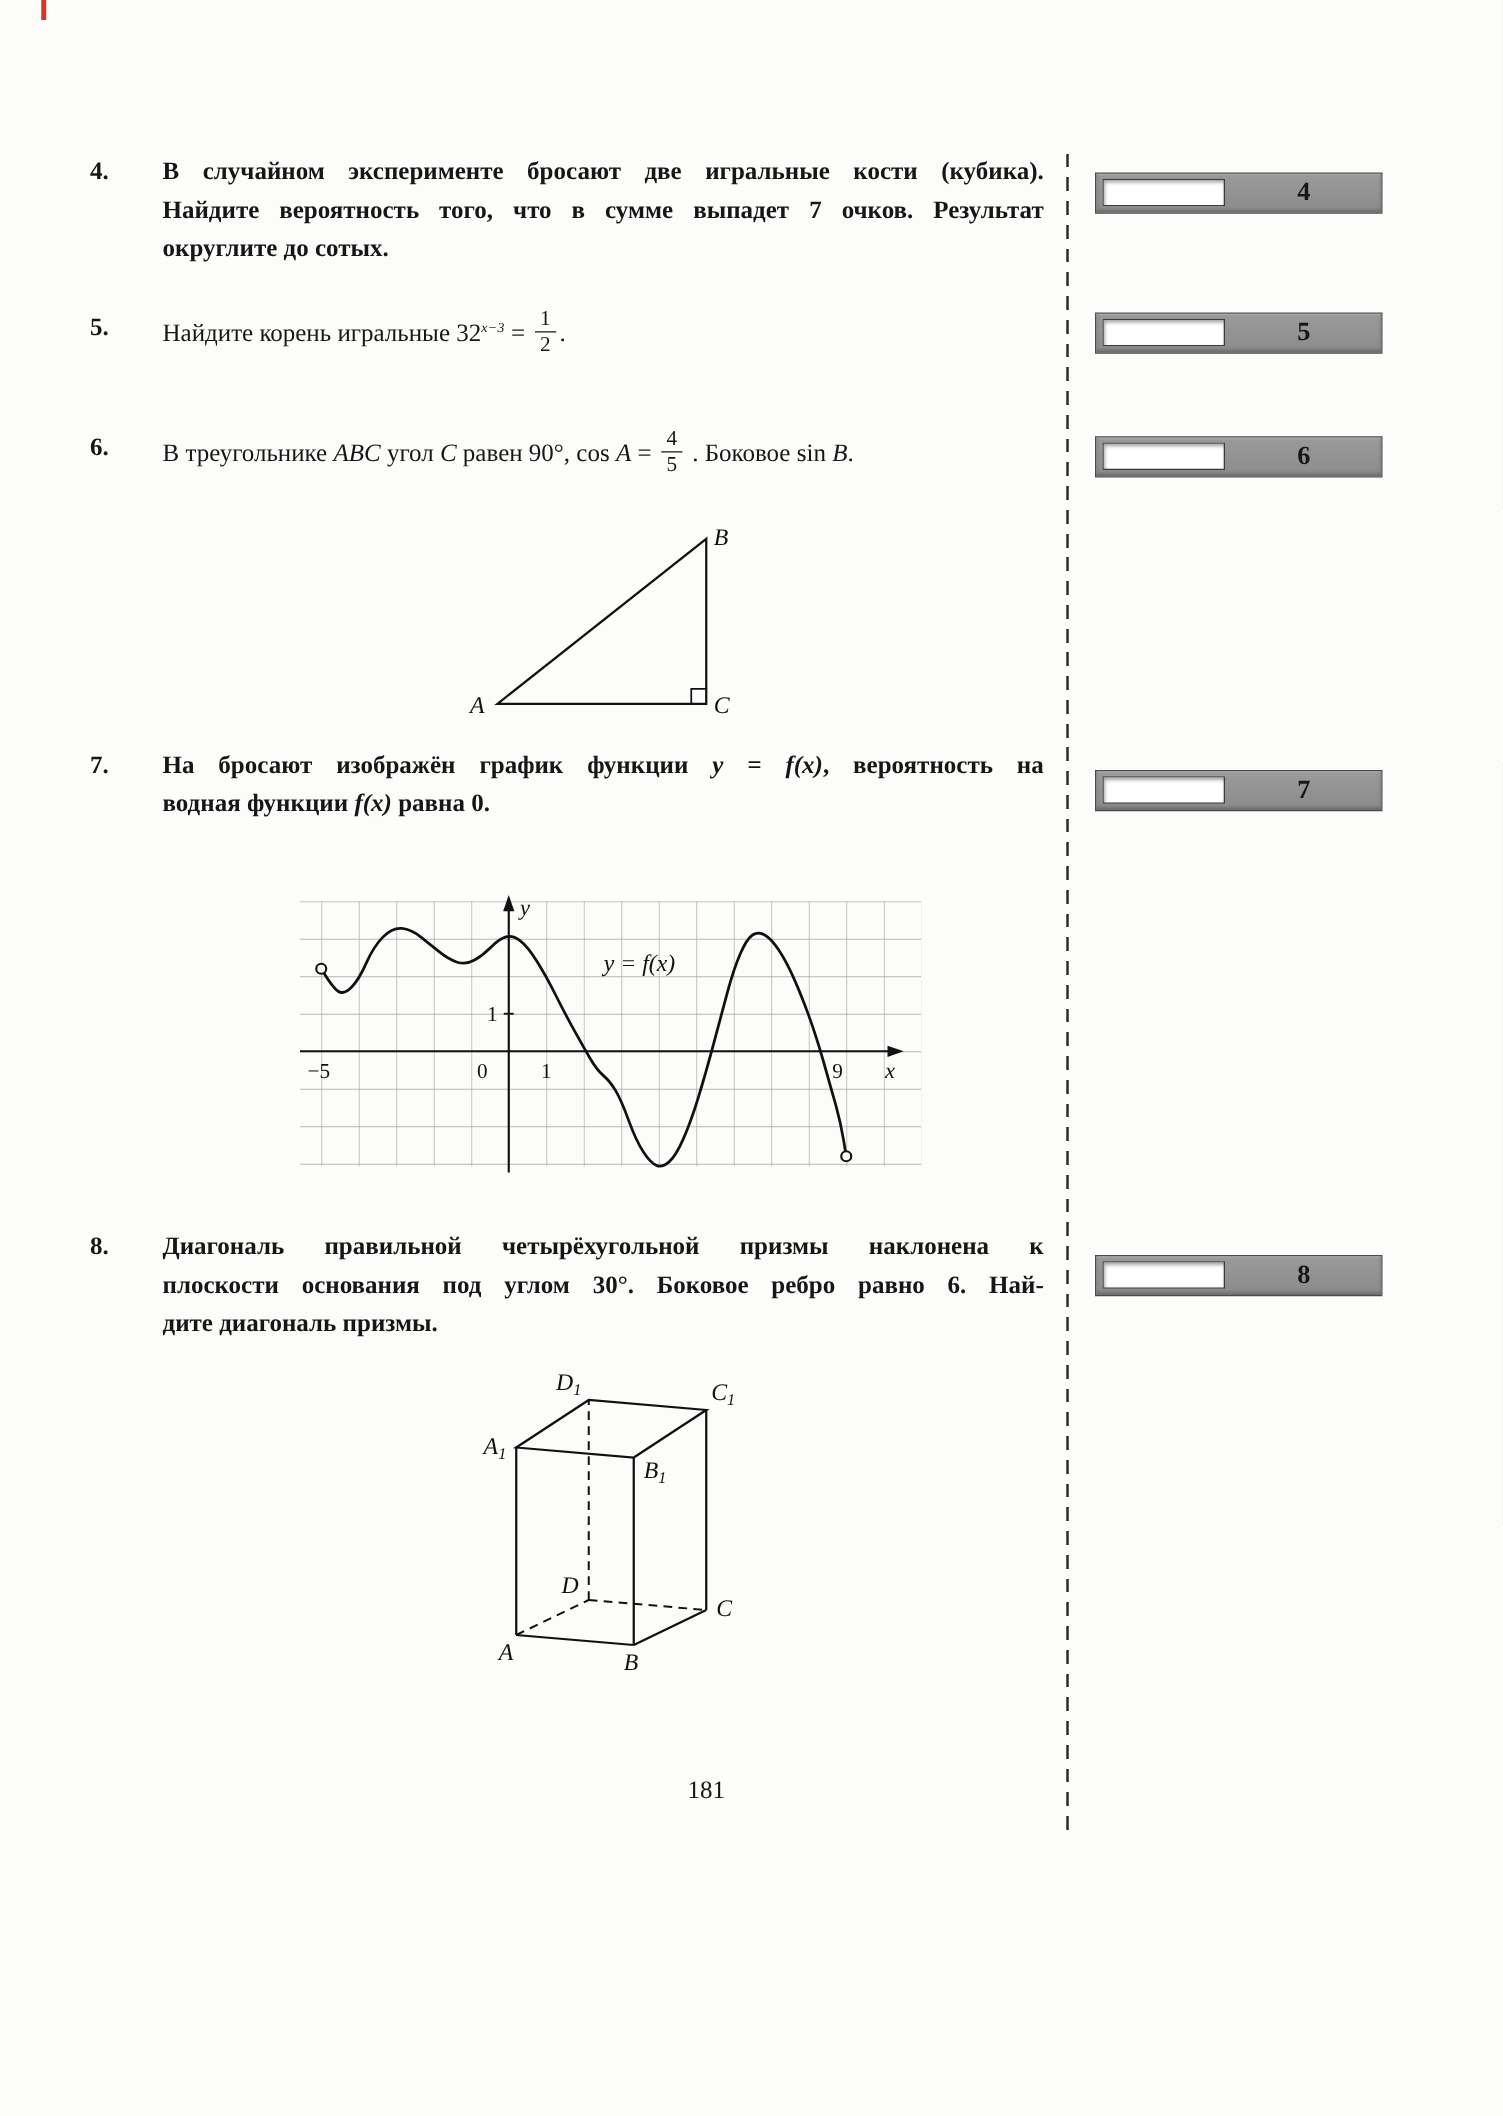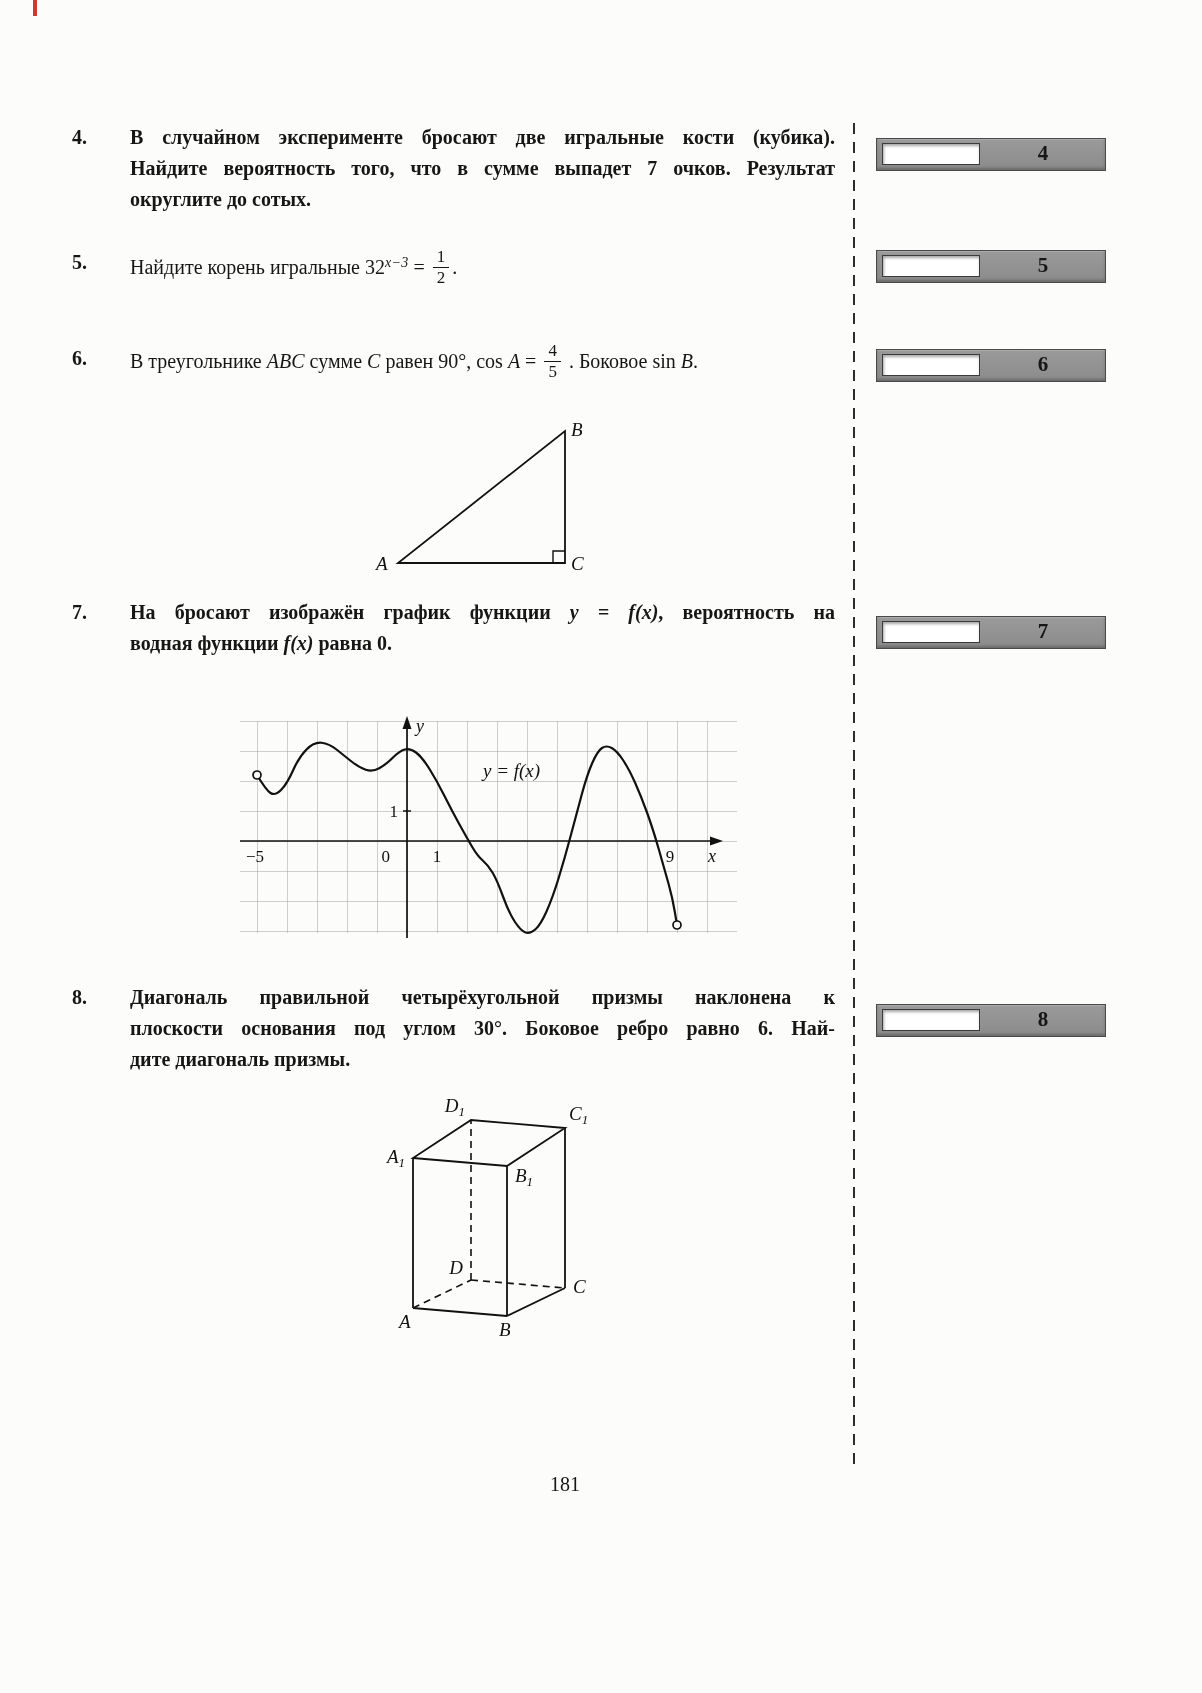--- a/index.html
+++ b/index.html
@@ -11,21 +11,21 @@
   }
   .red-tick { position:absolute; left:33px; top:0; width:4px; height:16px; background:#cf3a2c; }
 
   
   .problem { position:absolute; left:130px; width:705px; font-size:20px; line-height:31px; }
   .pnum { position:absolute; left:-58px; top:0; font-weight:bold; }
   .pline { width:705px;font-weight:bold; }
   .just { text-align:justify; text-align-last:justify; }
   .it { font-style:italic; }
   .eqline { display:block; }
-  .sup { font-size:14px; vertical-align:7px; letter-spacing:.3px; }
+  .sup { font-size:11px; vertical-align:7px; letter-spacing:.3px; }
 
   .frac {
     display:inline-flex; flex-direction:column; align-items:center;
     vertical-align:middle; font-size:17px; line-height:1.2; margin:0 3px;
     transform:translateY(-2px);
   }
   .frac .fnum { border-bottom:1.4px solid #161616; padding:0 4px; }
   .frac .fden { padding:0 4px; }
 
   
@@ -50,21 +50,21 @@
   .answer-field {
     position:absolute; left:5px; top:4px; width:96px; height:20px;
     background:#ffffff; border:1px solid #3b3b3b;
     box-shadow:inset 1px 2px 3px rgba(0,0,0,.35);
   }
   .answer-num {
     position:absolute; left:104px; right:0; top:2px; text-align:center;
     font-weight:bold; font-size:21px; color:#161616;
   }
 
-  .page-number { position:absolute; top:1473px; left:0; width:1130px; text-align:center; font-size:20px; }
+  .page-number { position:absolute; top:1421px; left:0; width:1130px; text-align:center; font-size:20px; }
 </style>
 </head>
 <body>
 
 <div class="page">
   <div class="red-tick"></div>
 
   <div class="problem" style="top:122px">
     <span class="pnum">4.</span>
     <div>
@@ -80,21 +80,21 @@
       <span>Найдите корень игральные </span><span>32</span><sup class="sup it">x−3</sup><span> = </span><span class="frac">
           <span class="fnum">1</span>
           <span class="fden">2</span>
         </span><span>.</span>
     </div>
   </div>
 
   <div class="problem" style="top:343px">
     <span class="pnum">6.</span>
     <div class="eqline">
-      <span>В треугольнике </span><span class="it">ABC</span><span> сумме </span><span class="it">C</span><span> равен 90°,  cos </span><span class="it">A</span><span> = </span><span class="frac">
+      <span>В треугольнике </span><span class="it">ABC</span><span> угол </span><span class="it">C</span><span> равен 90°,  cos </span><span class="it">A</span><span> = </span><span class="frac">
           <span class="fnum">4</span>
           <span class="fden">5</span>
         </span><span> . Боковое sin </span><span class="it">B</span><span>.</span>
     </div>
   </div>
 
   <svg class="fig" style="left:370px; top:418px" width="230" height="160" viewBox="0 0 230 160">
     <path d="M 28 145 L 195 145 L 195 13 Z" fill="none" stroke="#111" stroke-width="1.8"></path>
     <path d="M 183 145 L 183 133 L 195 133" fill="none" stroke="#111" stroke-width="1.4"></path>
     <text class="fig-label" x="6" y="152">A</text>

